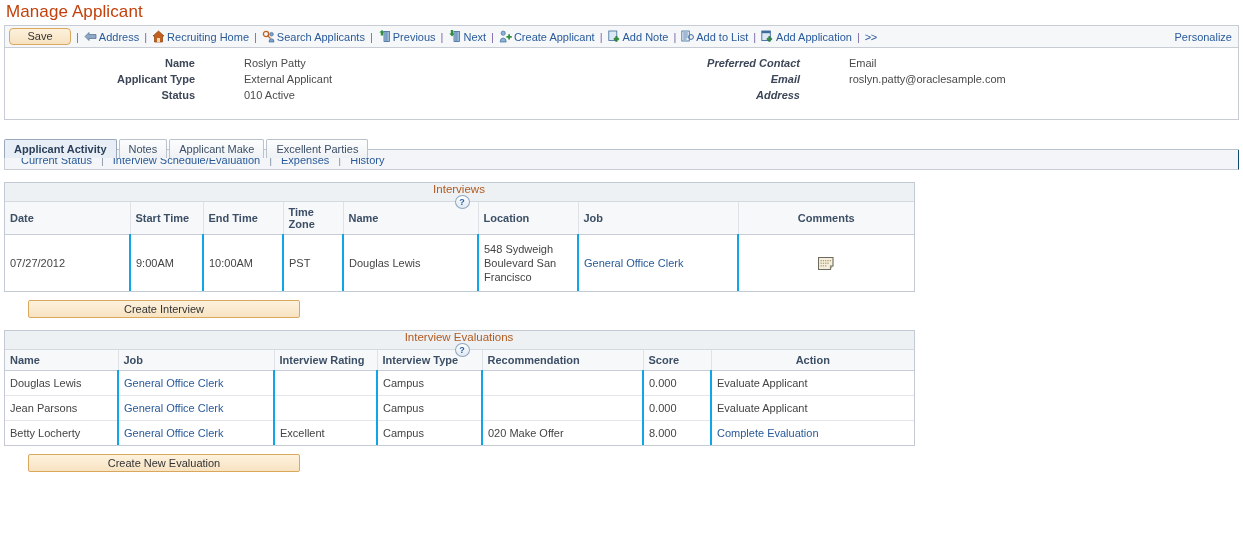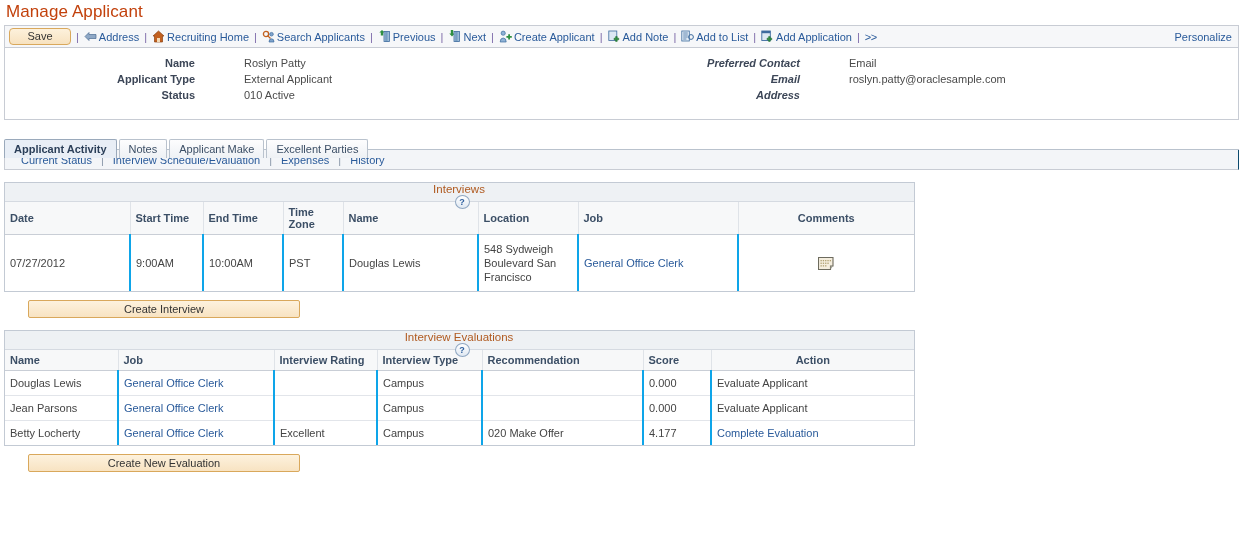--- a/index.html
+++ b/index.html
@@ -552,20 +552,20 @@
         <td></td>
         <td>0.000</td>
         <td><span class="plain">Evaluate Applicant</span></td>
       </tr>
       <tr>
         <td>Betty Locherty</td>
         <td><a class="lnk">General Office Clerk</a></td>
         <td>Excellent</td>
         <td>Campus</td>
         <td>020 Make Offer</td>
-        <td>4.177</td>
+        <td>8.000</td>
         <td><a class="lnk">Complete Evaluation</a></td>
       </tr>
     </tbody>
   </table>
 </div>
 
 <button class="act-btn">Create New Evaluation</button>
 
 </body></html>

